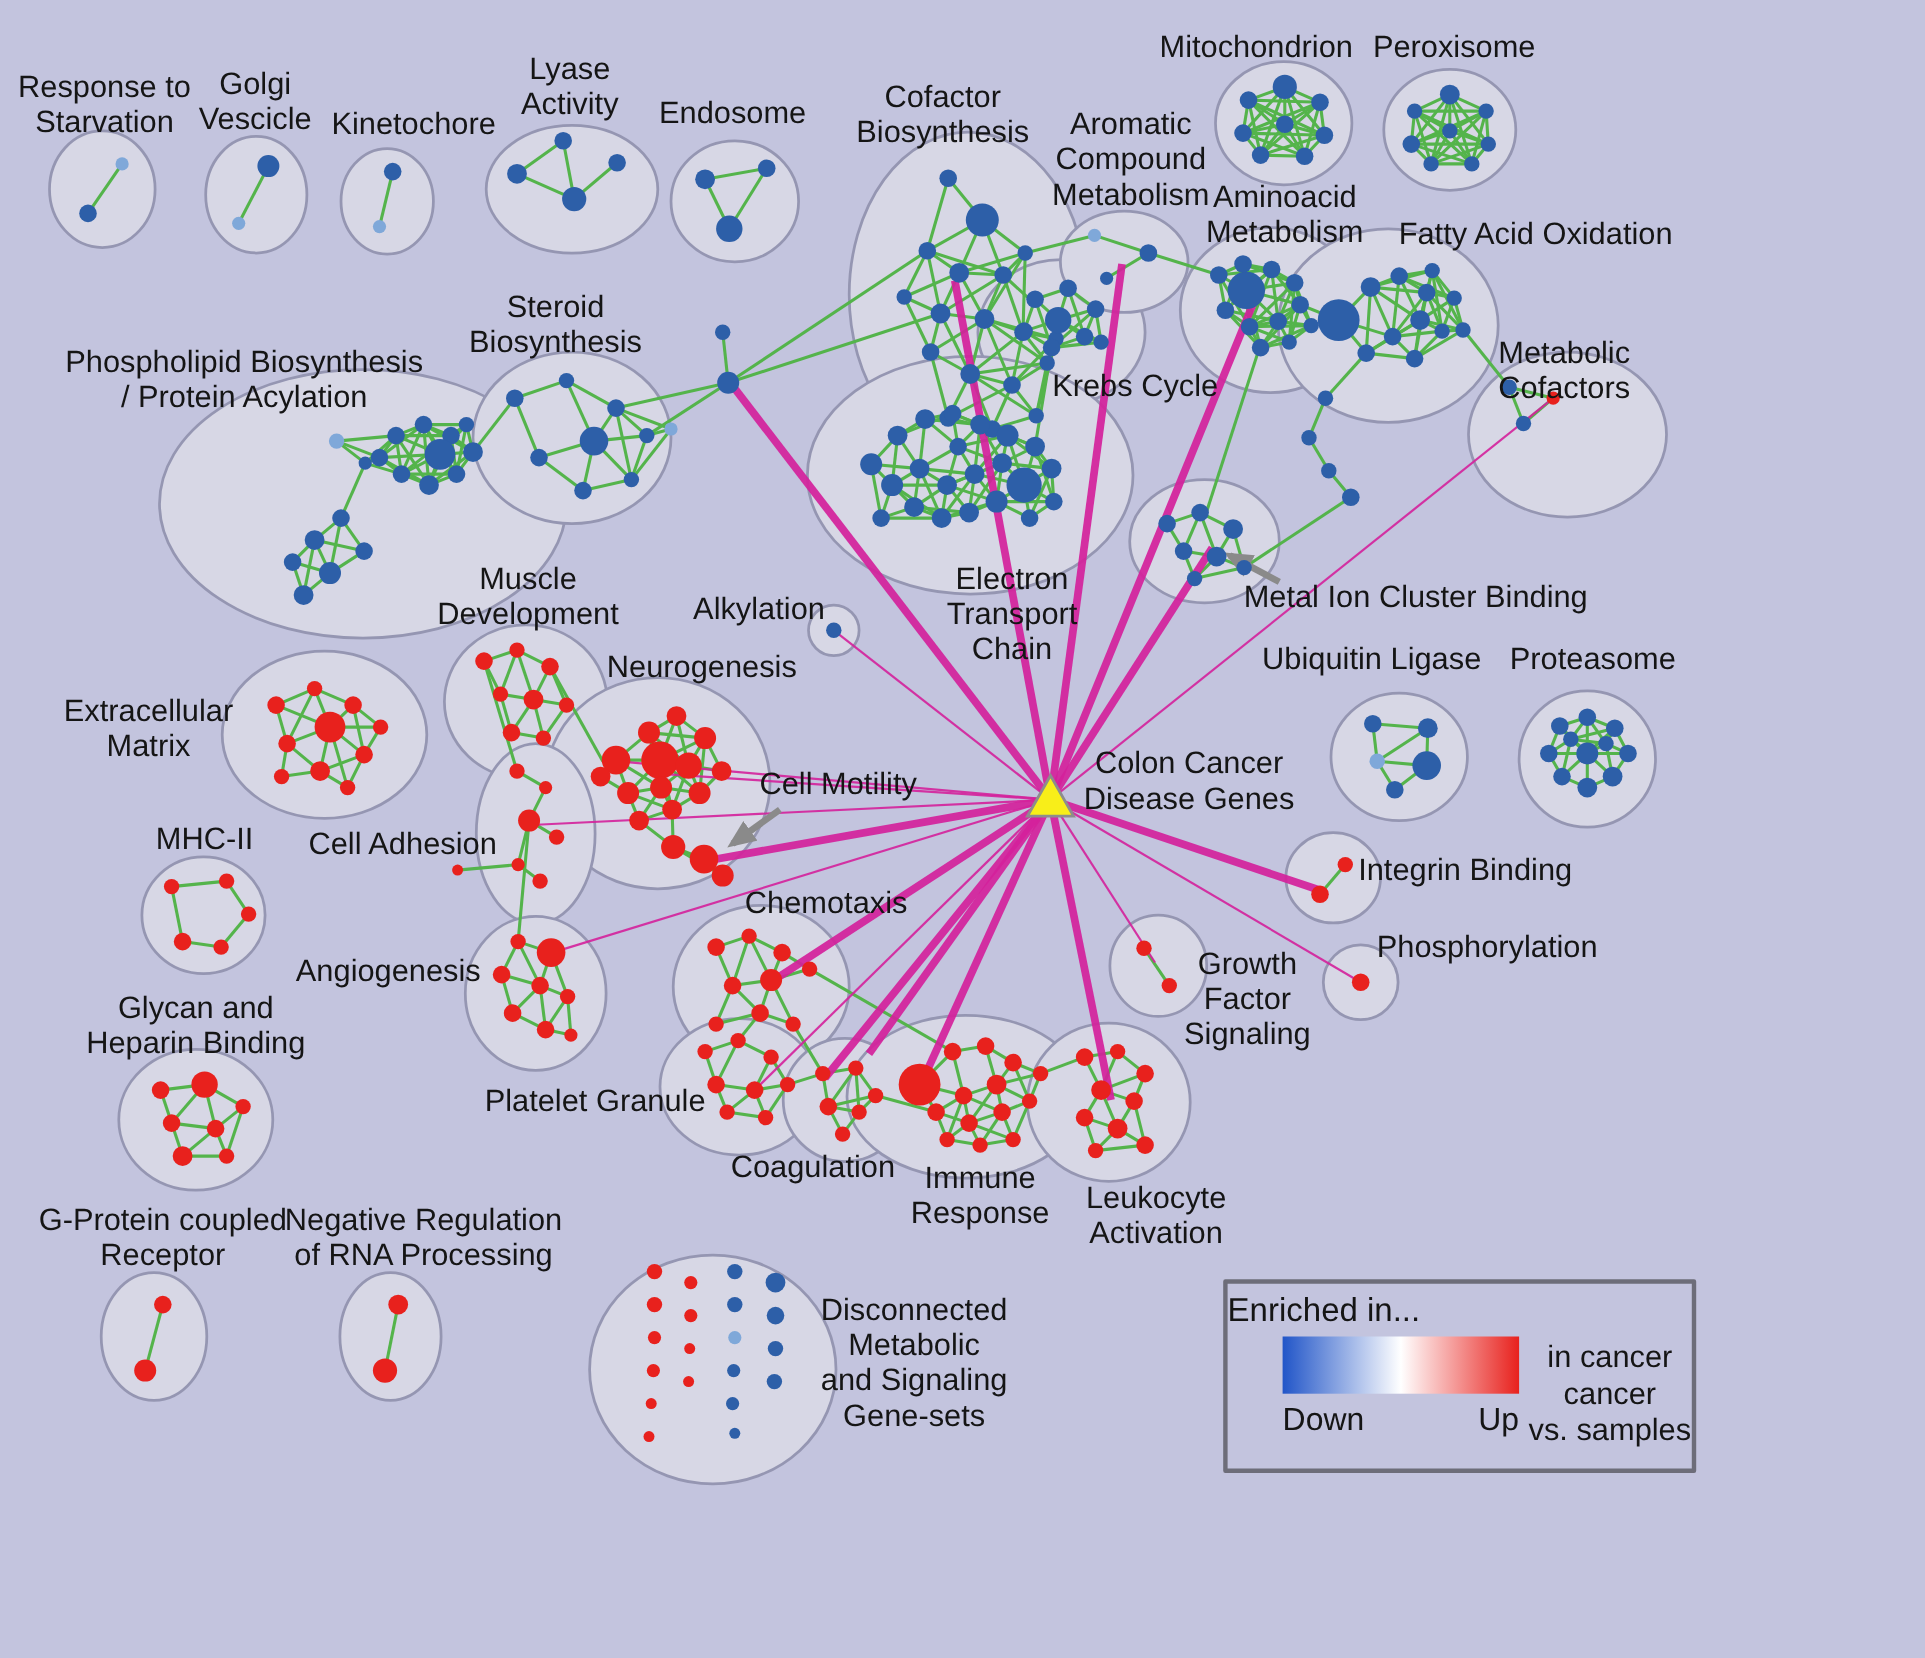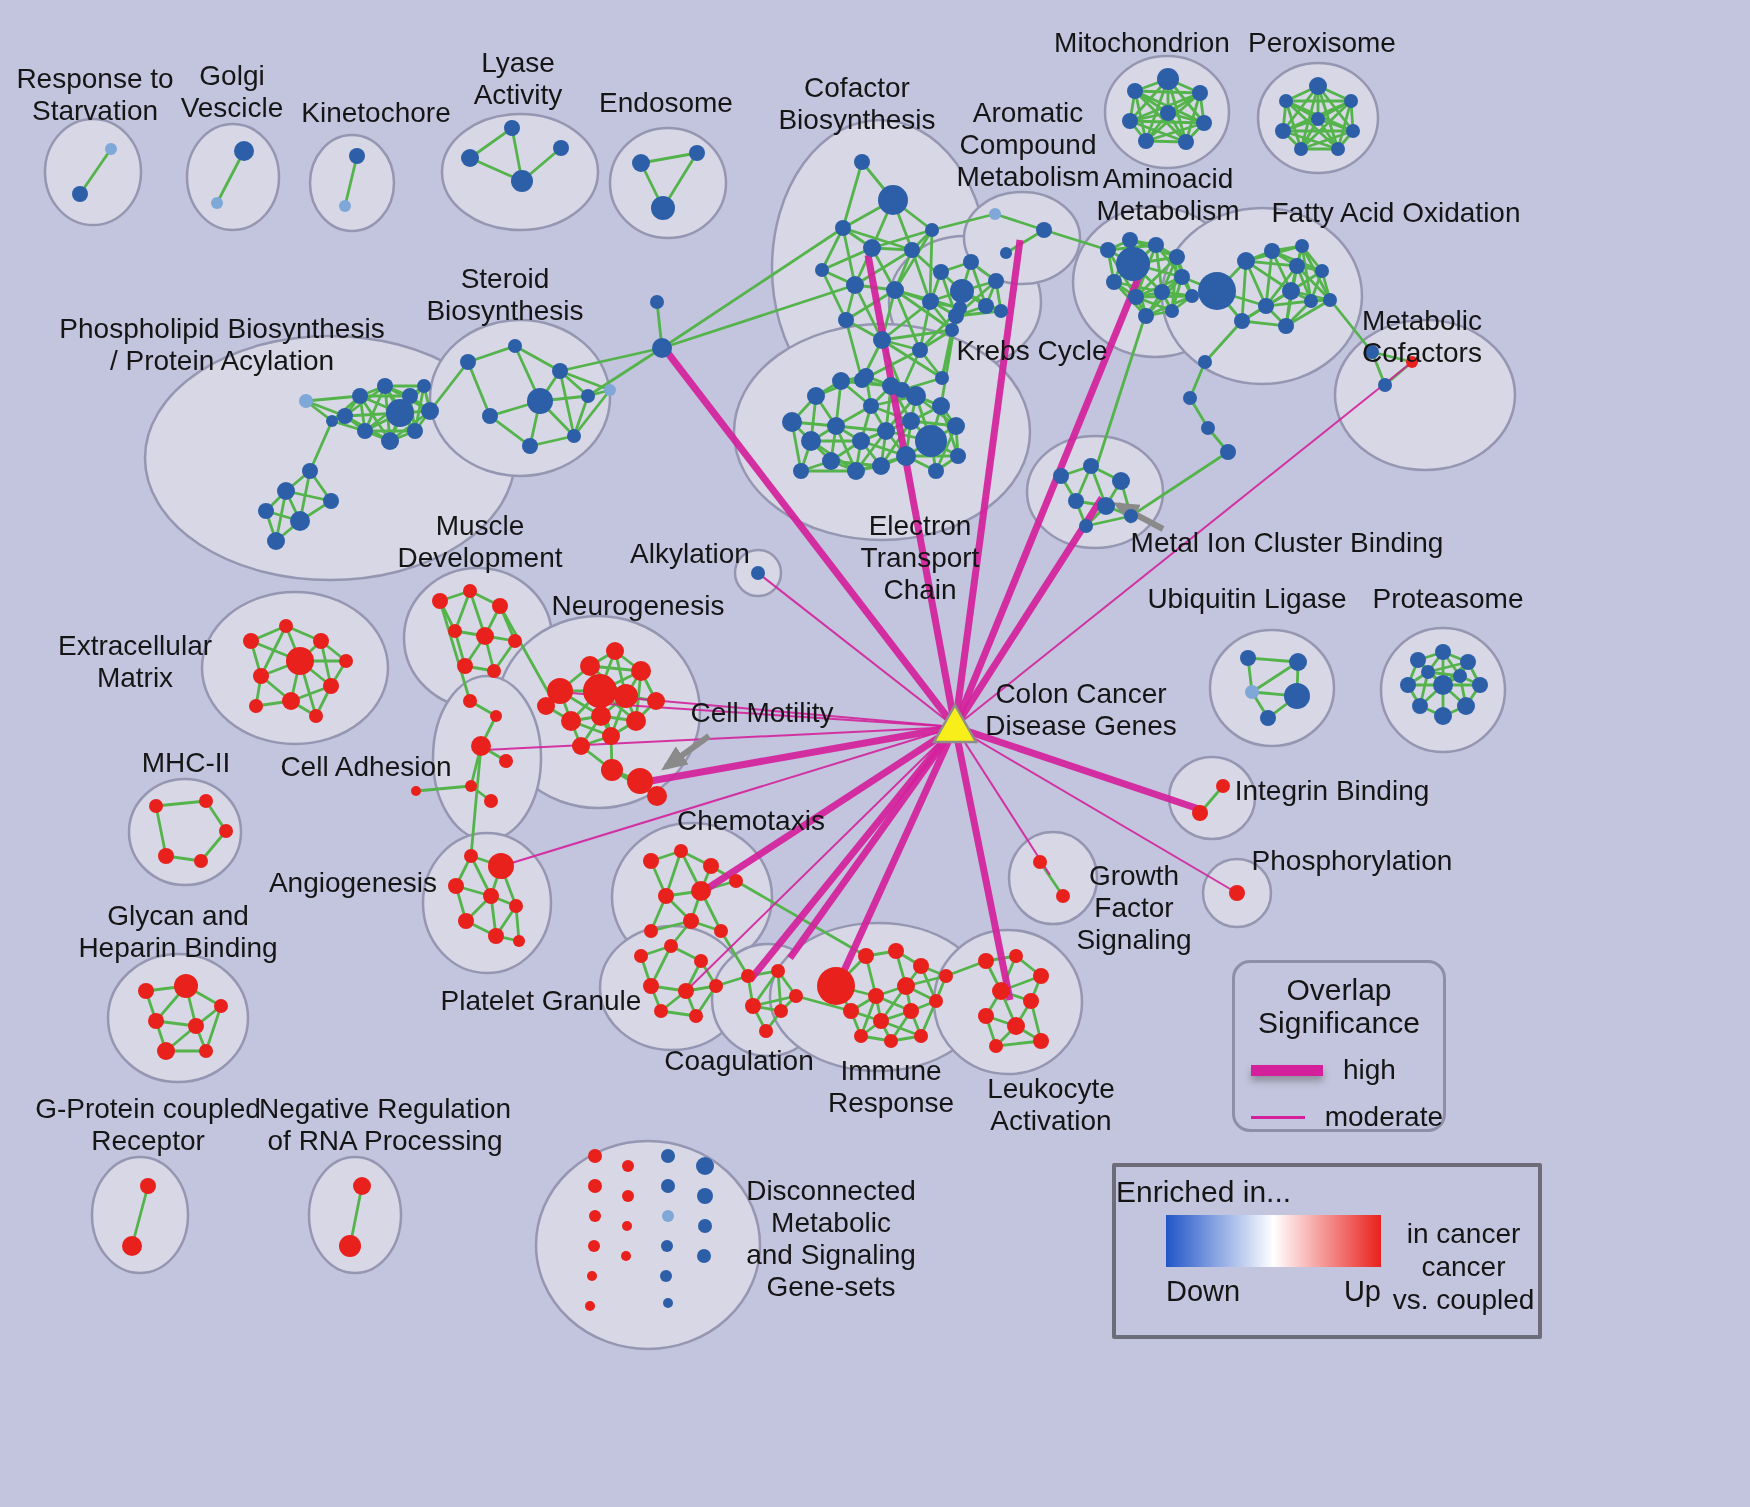--- a/index.html
+++ b/index.html
@@ -1103,45 +1103,31 @@
         <text x="739" y="1070" text-anchor="middle" class="clab"><tspan x="739" dy="0">Coagulation</tspan></text>
         <text x="891" y="1080" text-anchor="middle" class="clab"><tspan x="891" dy="0">Immune</tspan><tspan x="891" dy="32">Response</tspan></text>
         <text x="1051" y="1098" text-anchor="middle" class="clab"><tspan x="1051" dy="0">Leukocyte</tspan><tspan x="1051" dy="32">Activation</tspan></text>
         <text x="148" y="1118" text-anchor="middle" class="clab"><tspan x="148" dy="0">G-Protein coupled</tspan><tspan x="148" dy="32">Receptor</tspan></text>
         <text x="385" y="1118" text-anchor="middle" class="clab"><tspan x="385" dy="0">Negative Regulation</tspan><tspan x="385" dy="32">of RNA Processing</tspan></text>
         <text x="831" y="1200" text-anchor="middle" class="clab"><tspan x="831" dy="0">Disconnected</tspan><tspan x="831" dy="32">Metabolic</tspan><tspan x="831" dy="32">and Signaling</tspan><tspan x="831" dy="32">Gene-sets</tspan></text>
         <text x="1081" y="703" text-anchor="middle" class="clab"><tspan x="1081" dy="0">Colon Cancer</tspan><tspan x="1081" dy="32">Disease Genes</tspan></text>
       </g>
     </svg>
 
-  <div class="panel" id="legend-overlap">
-    <div class="panel-title">
-      <div>Overlap</div>
-      <div>Significance</div>
-    </div>
-    <div class="lrow">
-      <span class="line-sample high" style="background: rgb(212, 33, 155);"></span>
-      <span class="lrow-label">high</span>
-    </div>
-    <div class="lrow">
-      <span class="line-sample moderate" style="background: rgb(212, 33, 155);"></span>
-      <span class="lrow-label">moderate</span>
-    </div>
-  </div>
 
   <div class="panel" id="legend-enriched">
     <div class="enr-title">Enriched in...</div>
     <div class="enr-body">
       <div class="enr-left">
         <div class="gradient-bar" id="gradbar" style="background: linear-gradient(to right, rgb(33, 85, 200), rgb(255, 255, 255) 50%, rgb(232, 33, 29));"></div>
         <div class="enr-ends">
           <span>Down</span>
           <span>Up</span>
         </div>
       </div>
       <div class="enr-note">
         <div>in cancer</div>
         <div>cancer</div>
-        <div>vs. coupled</div>
+        <div>vs. samples</div>
       </div>
     </div>
   </div>
 </div>
 
 </body></html>

